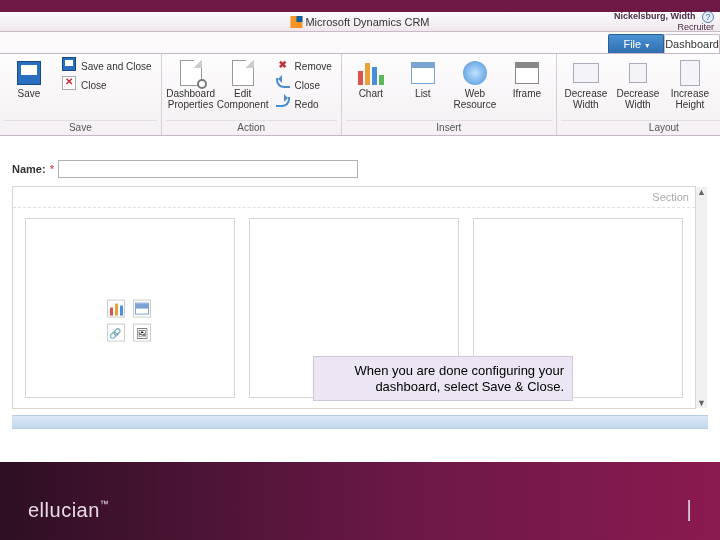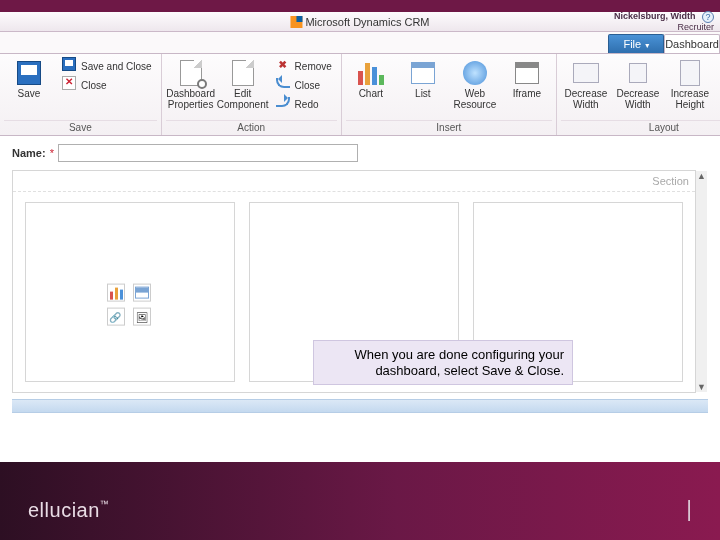--- a/index.html
+++ b/index.html
@@ -57,21 +57,21 @@
   .i-chart span:nth-child(4){height:10px;background:#5cb85c;}
   .i-list{width:24px;height:22px;background:#fff;border:1px solid #7aa4d4;position:relative;}
   .i-list::before{content:"";position:absolute;top:0;left:0;right:0;height:5px;background:#7aa4d4;}
   .i-web{width:24px;height:24px;border-radius:50%;background:radial-gradient(circle,#bfe2ff,#4a90d9);}
   .i-iframe{width:24px;height:22px;border:1px solid #888;background:#fff;position:relative;}
   .i-iframe::before{content:"";position:absolute;top:0;left:0;right:0;height:5px;background:#888;}
   .i-inc-w{width:26px;height:20px;border:1px solid #aab;background:#f4f4f8;}
   .i-dec-w{width:18px;height:20px;border:1px solid #aab;background:#f4f4f8;}
   .i-inc-h{width:20px;height:26px;border:1px solid #aab;background:#f4f4f8;}
 
-  .content { padding:8px 12px 0 12px; }
+  .content { padding:8px 12px 0 12px;margin-top:16px; }
   .name-row { display:flex; align-items:center; gap:4px; }
   .name-row label{font-weight:bold; font-size:11px; color:#333;}
   .req{color:#c23;}
   .name-row input{ width:300px; height:18px; border:1px solid #b0b0b0; padding:0 4px; font-size:11px;}
 
   .section-wrap{ margin-top:8px; border:1px solid #d6d6d6; background:#fff; position:relative;text-align:right;}
   .section-title{ font-size:11px; color:#a9a9a9; padding:4px 6px; border-bottom:1px dashed #e0e0e0;}
   .section-body{ display:flex; gap:14px; padding:10px 12px; height:200px; position:relative;}
   .slot{ flex:1; border:1px solid #d6d6d6; background:#fff; position:relative;}
   .slot-icons{position:absolute; top:50%; left:50%; transform:translate(-50%,-20%); display:grid; grid-template-columns:20px 20px; gap:6px;}

